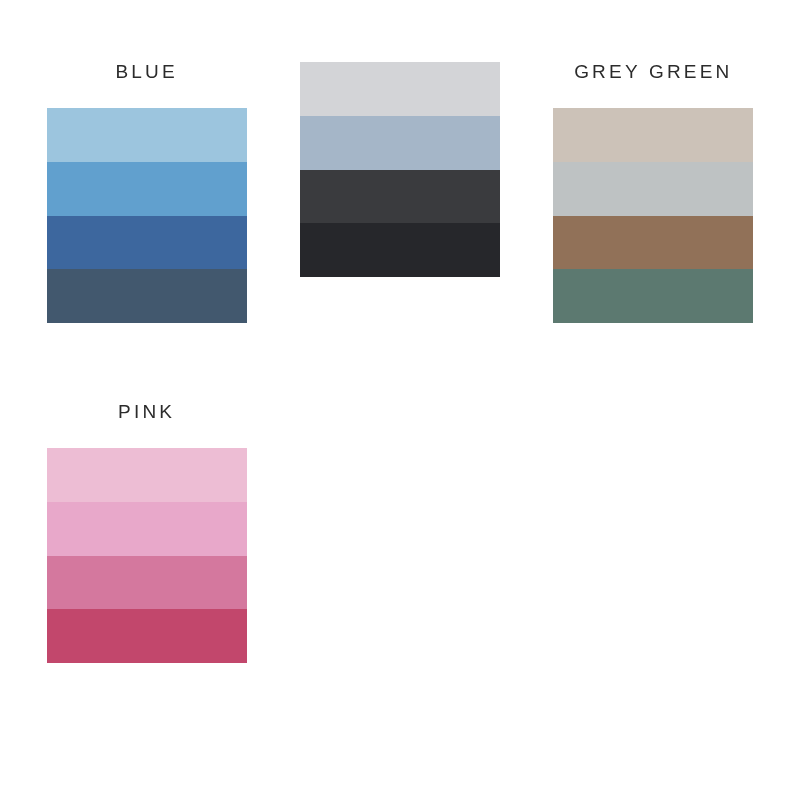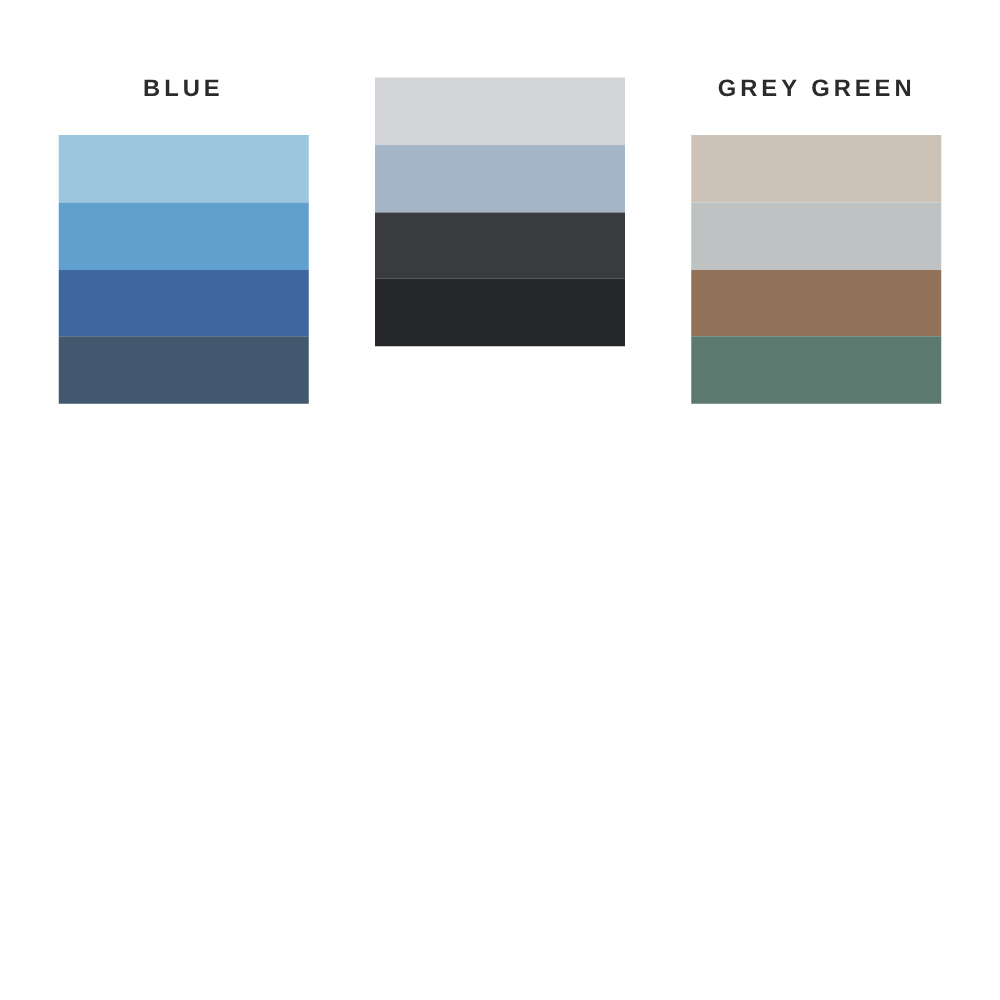--- a/index.html
+++ b/index.html
@@ -29,21 +29,21 @@
 
   .palette-card {
     display: flex;
     flex-direction: column;
     align-items: center;
   }
 
   .palette-title {
     font-family: "Liberation Sans", sans-serif;
     font-size: 19px;
-    font-weight: 700;
+    font-weight: 400;
     letter-spacing: 3.2px;
     color: #2b2b2b;
     text-transform: uppercase;
     white-space: nowrap;
     line-height: 1;
     margin-bottom: 27px;
     text-align: center;
   }
 
   .swatch-stack {
@@ -86,13 +86,22 @@
     </div>
     <div class="palette-card row-2">
       <div class="palette-title">GREY GREEN</div>
       <div class="swatch-stack">
         <div class="swatch-band" style="background-color: rgb(204, 194, 184);"></div>
         <div class="swatch-band" style="background-color: rgb(190, 194, 195);"></div>
         <div class="swatch-band" style="background-color: rgb(145, 113, 88);"></div>
         <div class="swatch-band" style="background-color: rgb(92, 121, 112);"></div>
       </div>
     </div>
+    <div class="palette-card row-2">
+      <div class="palette-title">PINK</div>
+      <div class="swatch-stack">
+        <div class="swatch-band" style="background-color: rgb(237, 189, 212);"></div>
+        <div class="swatch-band" style="background-color: rgb(232, 168, 202);"></div>
+        <div class="swatch-band" style="background-color: rgb(212, 120, 158);"></div>
+        <div class="swatch-band" style="background-color: rgb(194, 71, 108);"></div>
+      </div>
+    </div>
   </div>
 
 </body></html>

